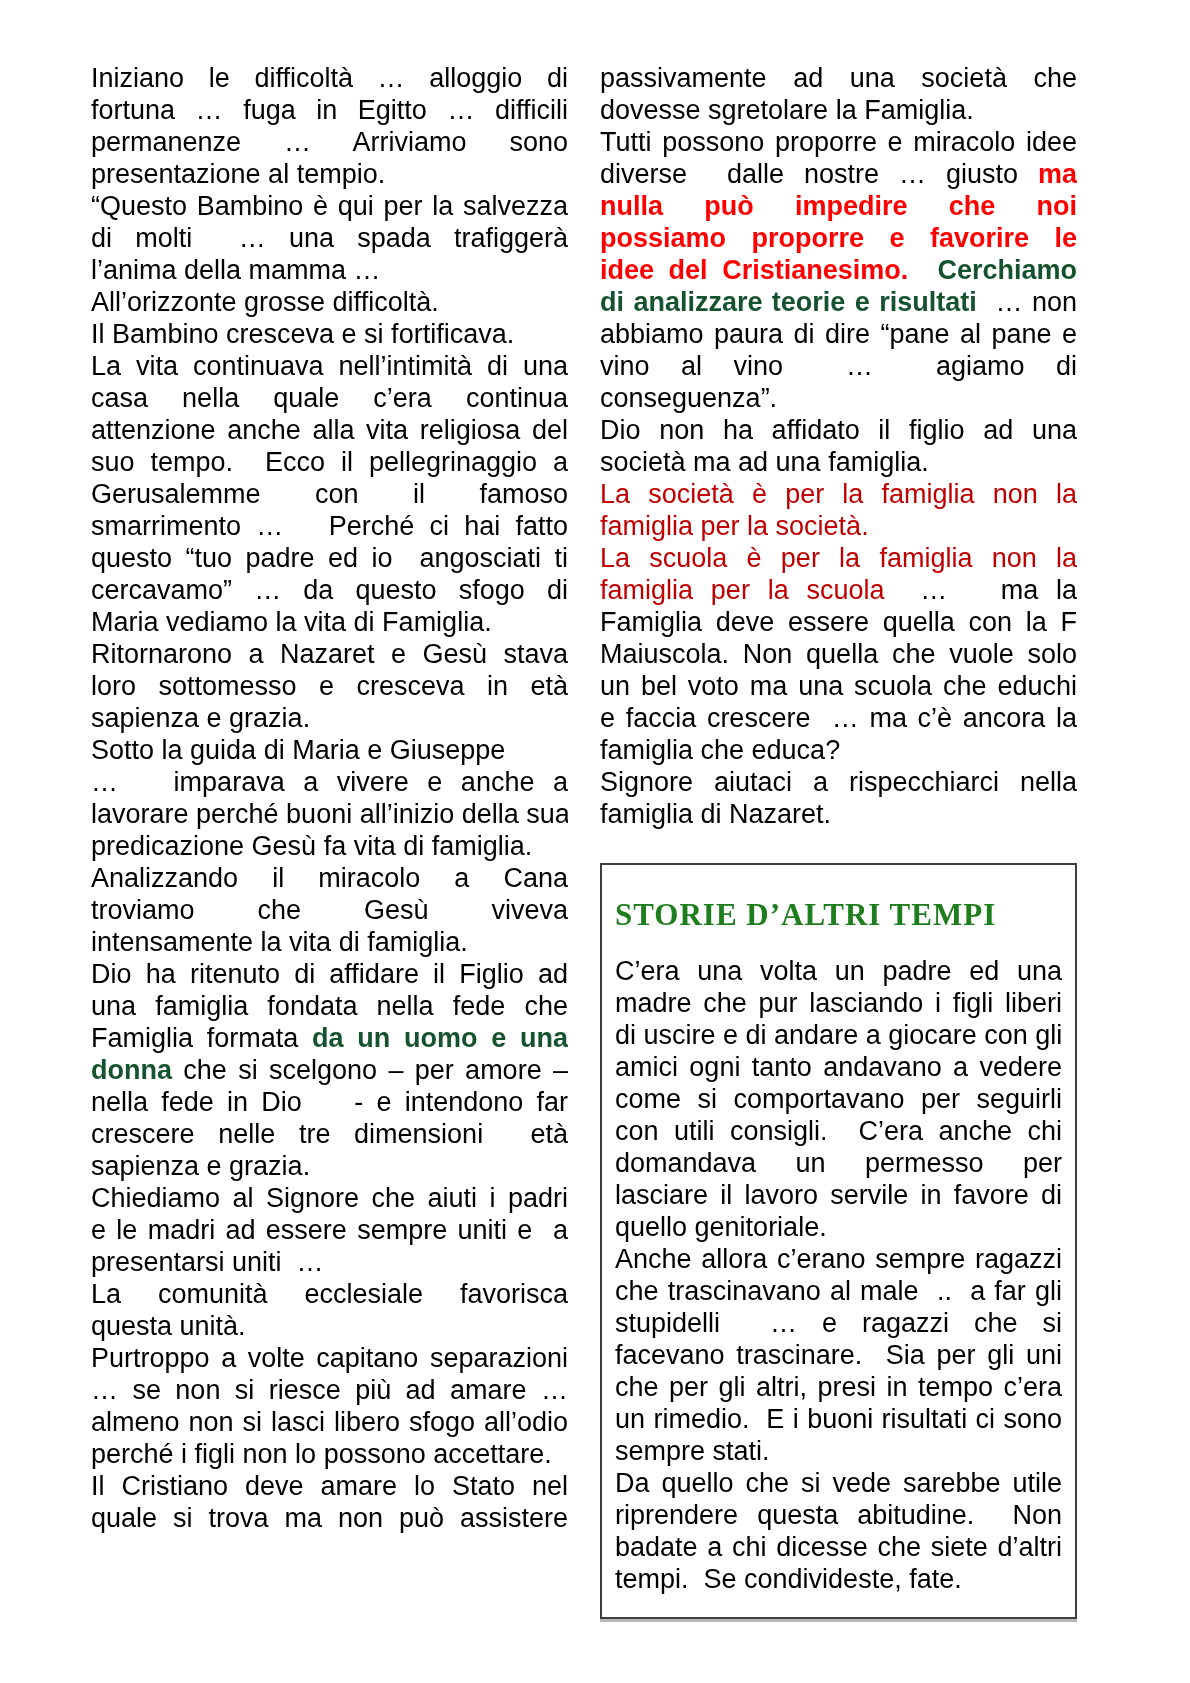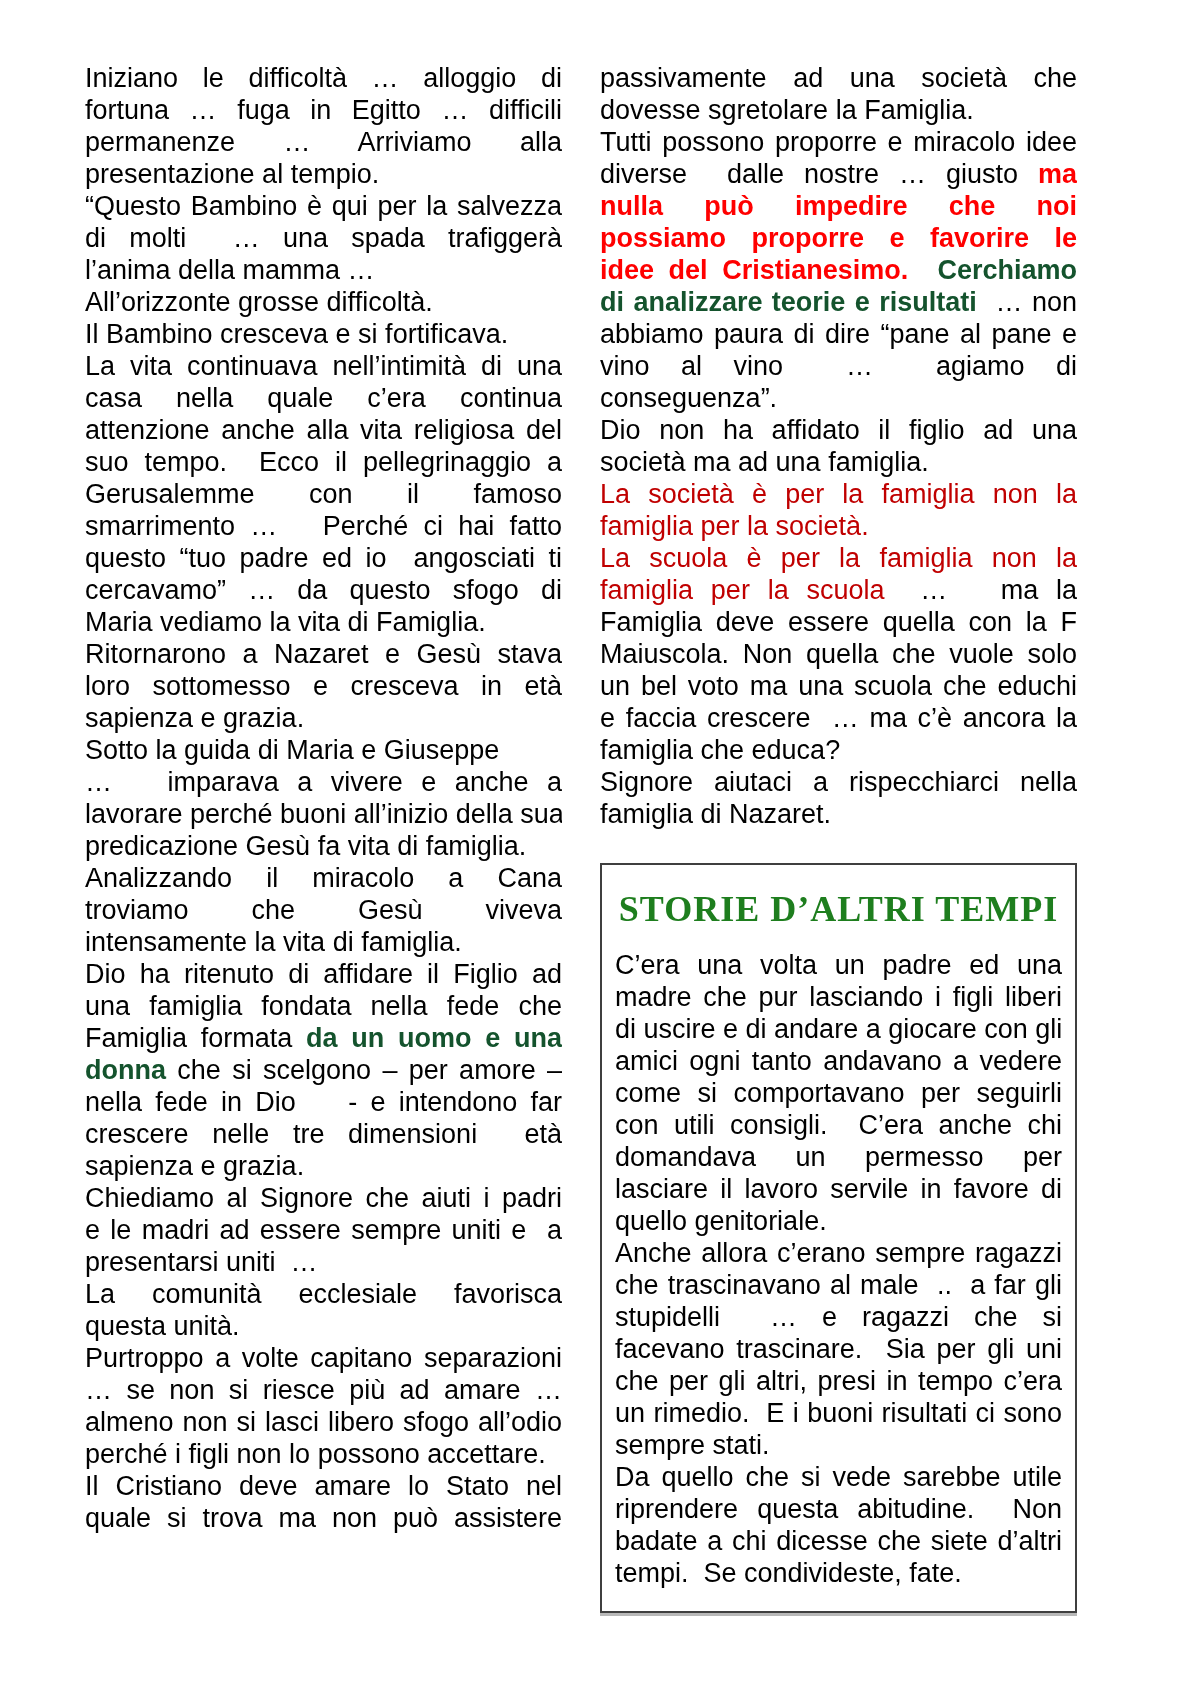--- a/index.html
+++ b/index.html
@@ -5,51 +5,51 @@
   html,body{margin:0;padding:0;}
   body{
     width:1190px;height:1683px;background:#ffffff;position:relative;
     font-family:"Liberation Sans","DejaVu Sans",sans-serif;
     -webkit-font-smoothing:antialiased;
   }
   .col{
     position:absolute;top:62px;width:477px;color:#000;
     font-size:27px;line-height:32px;
   }
-  #col-left{left:85px;}
+  #col-left{left:91px;}
   #col-right{left:600px;}
   .ln{
     height:32px;overflow:hidden;white-space:nowrap;
     text-align:justify;text-align-last:justify;
   }
   .ln.e{text-align:right;text-align-last:left;}
   .s-n{font-weight:400;color:#000;}
   .s-b{font-weight:700;color:#14532d;}
   .s-r{font-weight:700;color:#ff0000;}
   .s-d{font-weight:400;color:#c00000;}
   .box{
     margin-top:33px;box-sizing:border-box;width:477px;min-height:746px;
     border:2px solid #3f3f3f;background:#fff;
     box-shadow:0 3px 0 rgba(0,0,0,0.28);
     padding:12px 13px 22px 13px;
   }
   .box-title{
     font-family:"Liberation Serif","DejaVu Serif",serif;
-    font-size:36px;line-height:44px;font-weight:700;
-    color:#1e7e1e;text-align:center;letter-spacing:1px;
-    margin:10px 0 18px 0;
+    font-size:31px;line-height:44px;font-weight:700;
+    color:#1e7e1e;letter-spacing:1px;
+    margin:16px 0 18px 0;
   }
 </style>
 </head>
 <body>
 
 <div id="col-left" class="col">
     <div class="ln"><span class="s-n">Iniziano le difficoltà … alloggio di</span></div>
     <div class="ln"><span class="s-n">fortuna … fuga in Egitto … difficili</span></div>
-    <div class="ln"><span class="s-n">permanenze … Arriviamo alla</span></div>
+    <div class="ln"><span class="s-n">permanenze … Arriviamo sono</span></div>
     <div class="ln e"><span class="s-n">presentazione al tempio.</span></div>
     <div class="ln"><span class="s-n">“Questo Bambino è qui per la salvezza</span></div>
     <div class="ln"><span class="s-n">di molti&nbsp; … una spada trafiggerà</span></div>
     <div class="ln e"><span class="s-n">l’anima della mamma …</span></div>
     <div class="ln e"><span class="s-n">All’orizzonte grosse difficoltà.</span></div>
     <div class="ln e"><span class="s-n">Il Bambino cresceva e si fortificava.</span></div>
     <div class="ln"><span class="s-n">La vita continuava nell’intimità di una</span></div>
     <div class="ln"><span class="s-n">casa nella quale c’era continua</span></div>
     <div class="ln"><span class="s-n">attenzione anche alla vita religiosa del</span></div>
     <div class="ln"><span class="s-n">suo tempo.&nbsp; Ecco il pellegrinaggio a</span></div>

